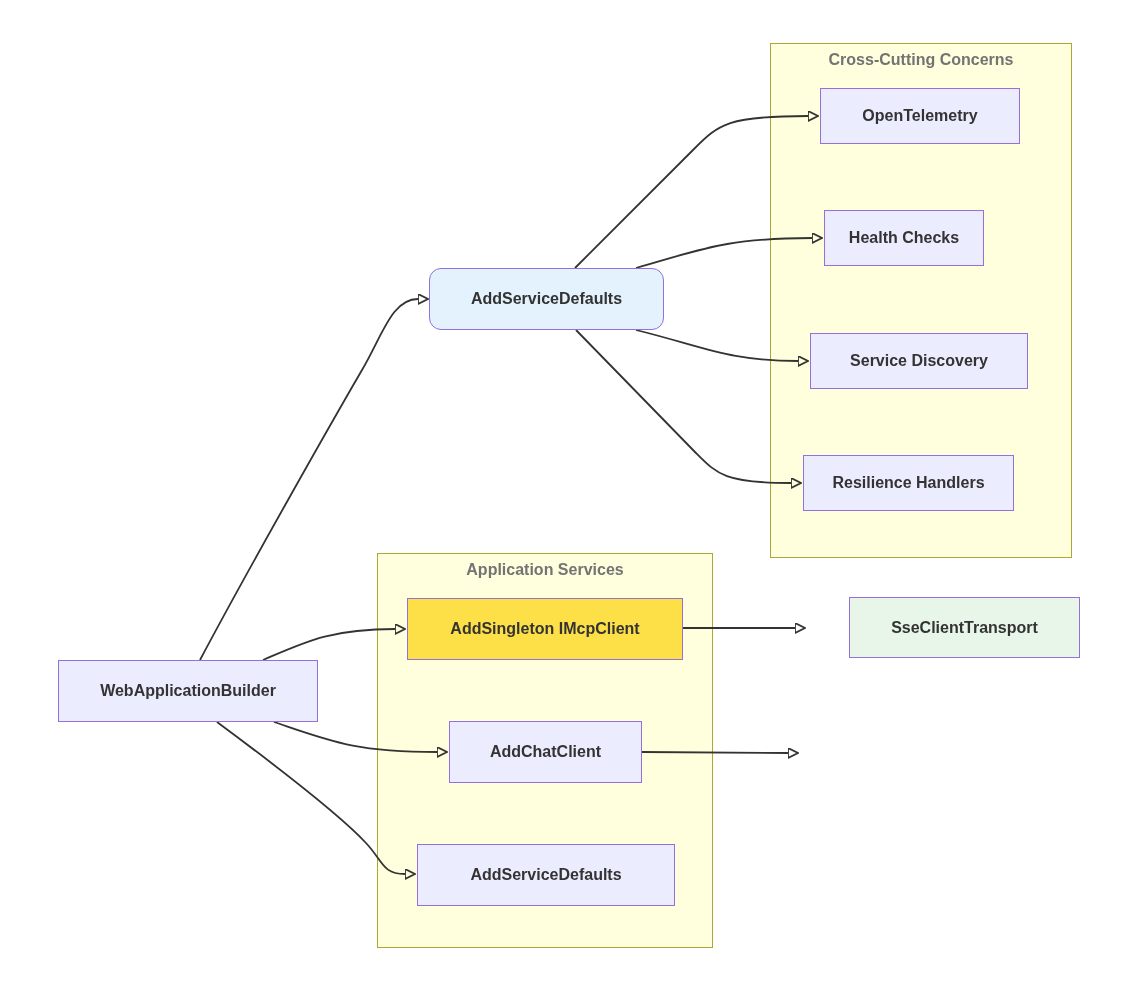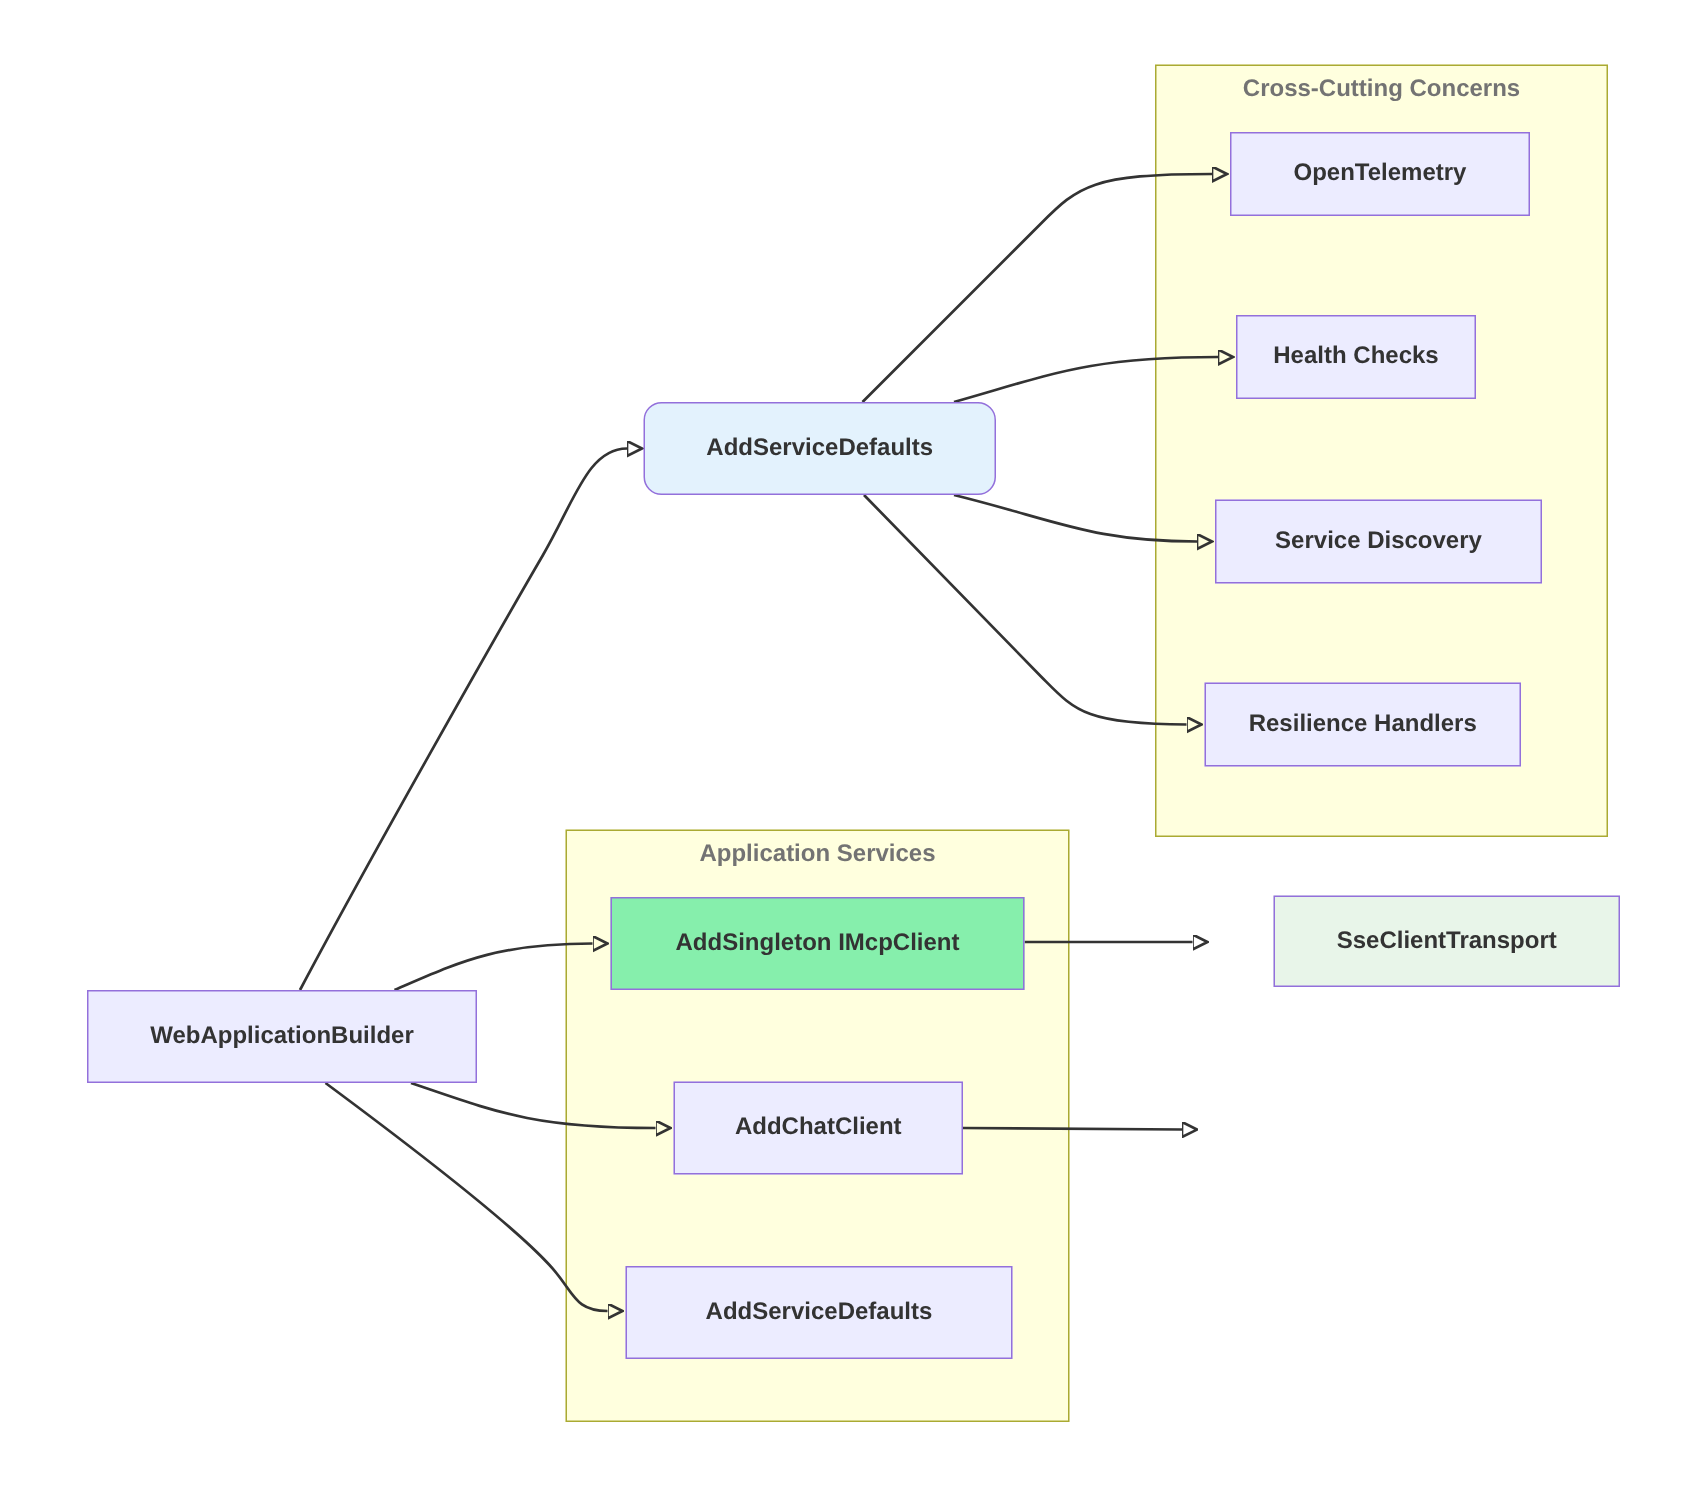--- a/index.html
+++ b/index.html
@@ -100,21 +100,21 @@
   <div class="node n-asd" style="background-color: rgb(227, 242, 253); border-color: rgb(147, 112, 219);">AddServiceDefaults</div>
 
   <div class="node n-otel" style="background-color: rgb(236, 236, 255); border-color: rgb(147, 112, 219);">OpenTelemetry</div>
 
   <div class="node n-hc" style="background-color: rgb(236, 236, 255); border-color: rgb(147, 112, 219);">Health Checks</div>
 
   <div class="node n-sd" style="background-color: rgb(236, 236, 255); border-color: rgb(147, 112, 219);">Service Discovery</div>
 
   <div class="node n-rh" style="background-color: rgb(236, 236, 255); border-color: rgb(147, 112, 219);">Resilience Handlers</div>
 
-  <div class="node n-single" style="background-color: #86efac; border-color: rgb(147, 112, 219);">AddSingleton IMcpClient</div>
+  <div class="node n-single" style="background-color: #fde047; border-color: rgb(147, 112, 219);">AddSingleton IMcpClient</div>
 
   <div class="node n-chat" style="background-color: rgb(236, 236, 255); border-color: rgb(147, 112, 219);">AddChatClient</div>
 
   <div class="node n-razor" style="background-color: rgb(236, 236, 255); border-color: rgb(147, 112, 219);">AddServiceDefaults</div>
 
   <div class="node n-sse" style="background-color: rgb(232, 245, 233); border-color: rgb(147, 112, 219); margin-left: 42px;">SseClientTransport</div>
 
 
 </div>
 

